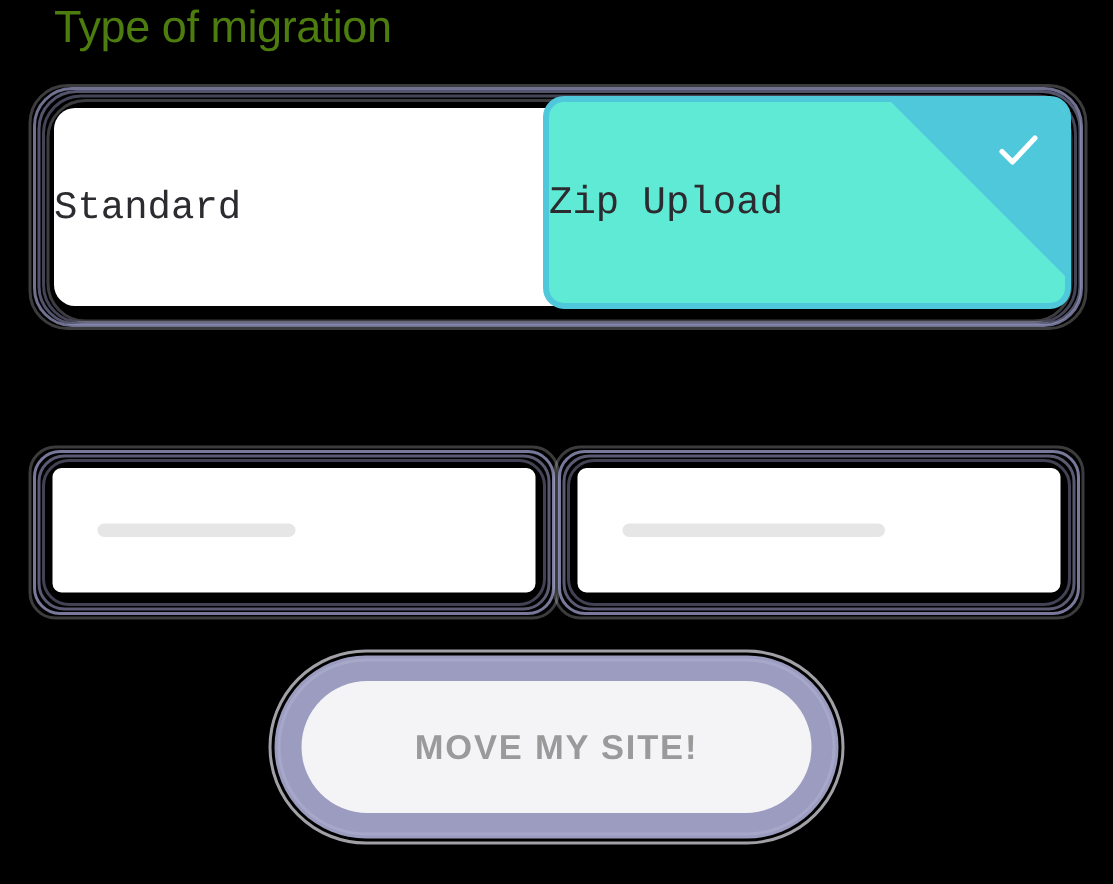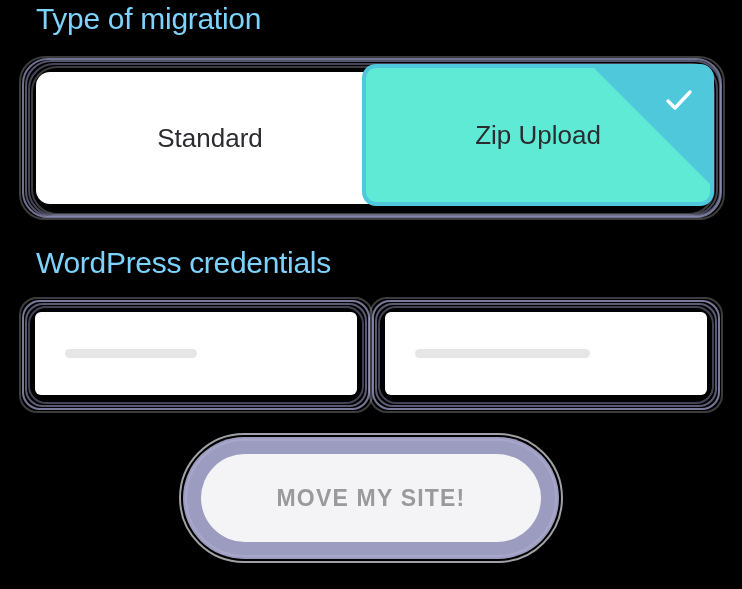--- a/index.html
+++ b/index.html
@@ -19,21 +19,21 @@
     position: absolute;
     inset: 0;
     width: 742px;
     height: 589px;
     background: #000000;
   }
 
   
   .section-heading {
     position: absolute;
-    color: #7dd3fc;
+    color: #4d7c0f;
     font-size: 30px;
     font-weight: 400;
     letter-spacing: -0.3px;
     line-height: 1;
     white-space: nowrap;
   }
   #heading-migration { left: 36px; top: 4px; }
   #heading-credentials { left: 36px; top: 248px; }
 
   
@@ -62,22 +62,23 @@
   .toggle-shadow i:nth-child(3){ left:6px;top:5px;width:690px; height:153px; opacity:.6;}
   .toggle-shadow i:nth-child(4){ left:9px;top:8px;width:684px; height:149px; opacity:.45; border-color:rgba(190,190,200,.7);}
   .toggle-shadow i:nth-child(5){ left:-3px;top:-2px;width:706px;height:164px; opacity:.35; border-color:rgba(215,215,222,.8);}
 
   .opt-card {
     position: absolute;
     box-sizing: border-box;
     background: #ffffff;
     display: flex;
     align-items: center;
-    justify-content: center;
+    justify-content: flex-start;
     overflow: hidden;
+    font-family: Liberation Mono, monospace;
   }
   .opt-label {
     font-size: 26px;
     color: #2b2b30;
     font-weight: 400;
     letter-spacing: 0px;
     line-height: 1;
     user-select: none;
   }
 
@@ -243,21 +244,20 @@
 
       <div id="zip-corner"></div>
       <div id="zip-check">
         <svg viewBox="0 0 34 34" xmlns="http://www.w3.org/2000/svg">
           <polyline points="6,17 13,24 28,8" fill="none" stroke="#ffffff" stroke-width="3.4" stroke-linecap="round" stroke-linejoin="round"></polyline>
         </svg>
       </div>
     </div>
   </div>
 
-  <div id="heading-credentials" class="section-heading">WordPress credentials</div>
 
   <div id="field-wrap-1" class="field-wrap">
     <div class="field-shadow">
       <i></i>
         <i></i>
         <i></i>
         <i></i>
     </div>
     <div class="field-box">
       <div class="field-placeholder-bar"></div>

